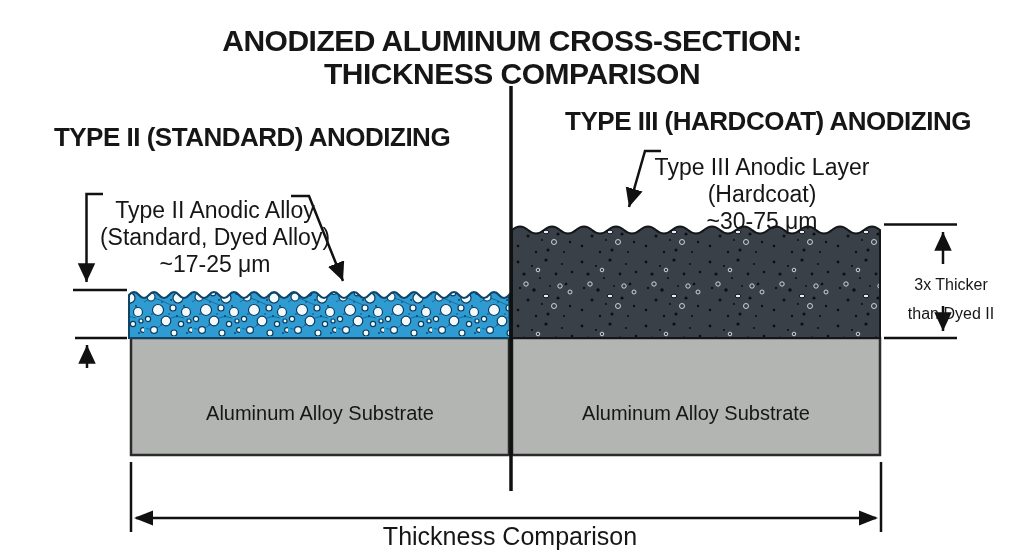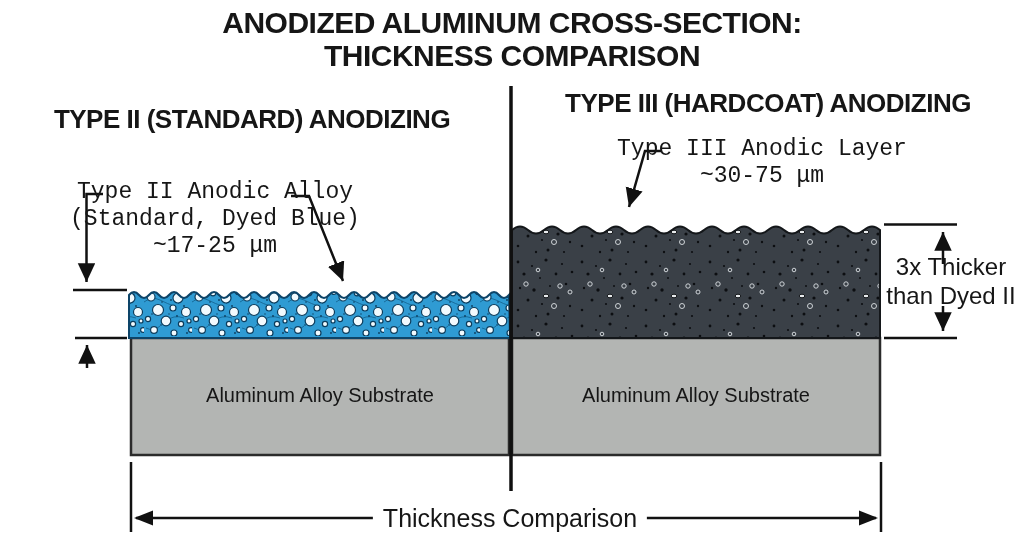--- a/index.html
+++ b/index.html
@@ -2,26 +2,26 @@
 <html><head>
 <meta charset="utf-8">
 <style>
   html,body{margin:0;padding:0;background:#ffffff;}
   .stage{
     position:relative;width:1024px;height:559px;overflow:hidden;
     background:#ffffff;color:#161616;
     font-family:"Liberation Sans","DejaVu Sans",sans-serif;
   }
   .stage svg{position:absolute;left:0;top:0;}
-  .lbl{position:absolute;transform:translateX(-50%);text-align:center;white-space:nowrap;}
+  .lbl{position:absolute;transform:translateX(-50%);text-align:center;white-space:nowrap;margin-top:18px;}
   .title{font-size:30px;font-weight:bold;line-height:33px;letter-spacing:-0.5px;}
   .hdr{font-size:26px;font-weight:bold;letter-spacing:-0.5px;}
-  .callout{font-size:23px;line-height:27px;font-family:Liberation Mono, monospace;}
+  .callout{font-size:23px;line-height:27px;}
   .substrate-txt{font-size:20px;}
-  .note{font-size:24px;line-height:29px;}
+  .note{font-size:16px;line-height:29px;}
   .dim-label{font-size:25px;background:#ffffff;padding:0 10px;line-height:30px;}
 </style>
 </head>
 <body>
 
 <div class="stage">
 
   <svg width="1024" height="559" viewBox="0 0 1024 559">
     <defs>
       <marker id="ah" orient="auto" markerWidth="9" markerHeight="8" refX="7.5" refY="3.5">
@@ -128,26 +128,27 @@
   <div class="lbl title" style="left:512px;top:6px;">
     <div>ANODIZED ALUMINUM CROSS-SECTION:</div>
     <div>THICKNESS COMPARISON</div>
   </div>
 
   <div class="lbl hdr" style="left:252px;top:104px;">TYPE II (STANDARD) ANODIZING</div>
   <div class="lbl hdr" style="left:768px;top:88px;">TYPE III (HARDCOAT) ANODIZING</div>
 
   <div class="lbl callout" style="left:215px;top:179px;">
     <div>Type II Anodic Alloy</div>
-    <div>(Standard, Dyed Blue)</div>
+    <div>(Standard, Dyed Alloy)</div>
     <div>~17-25 μm</div>
   </div>
 
   <div class="lbl callout" style="left:762px;top:136px;">
     <div>Type III Anodic Layer</div>
+    <div>(Hardcoat)</div>
     <div>~30-75 μm</div>
   </div>
 
   <div class="lbl substrate-txt" style="left:320px;top:384px;">Aluminum Alloy Substrate</div>
   <div class="lbl substrate-txt" style="left:696px;top:384px;">Aluminum Alloy Substrate</div>
 
   <div class="lbl note" style="left:951px;top:252px;">
     <div>3x Thicker</div>
     <div>than Dyed II</div>
   </div>

